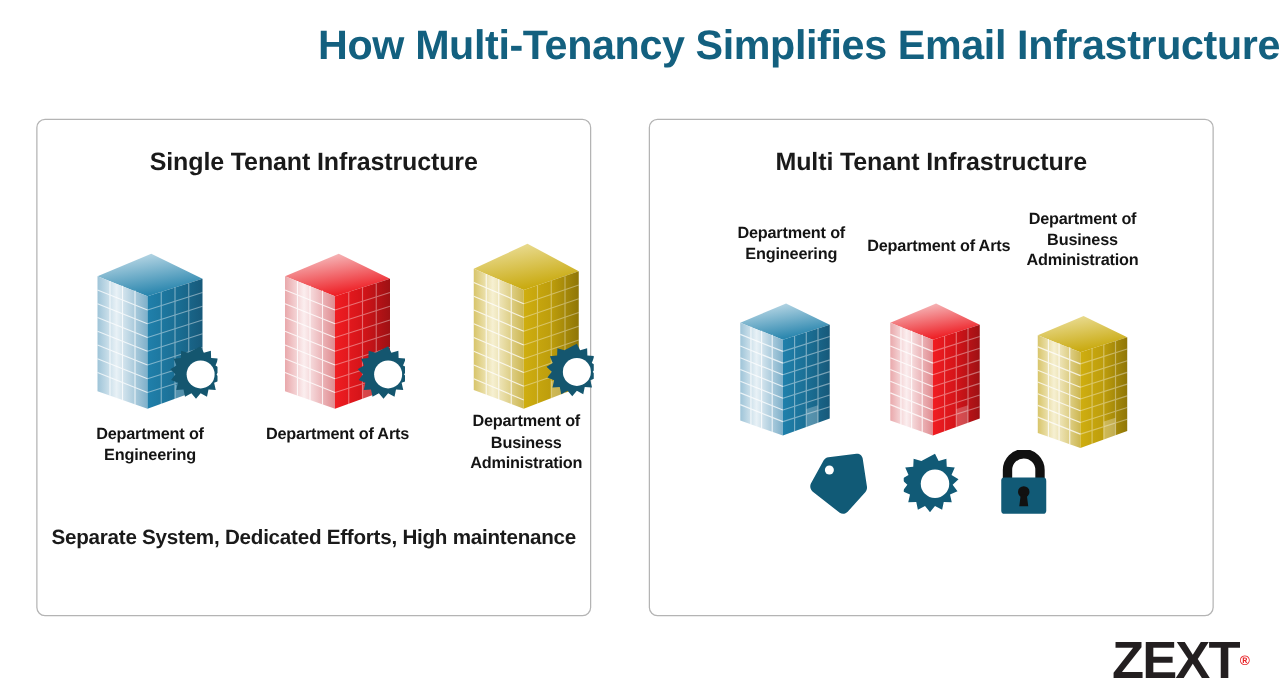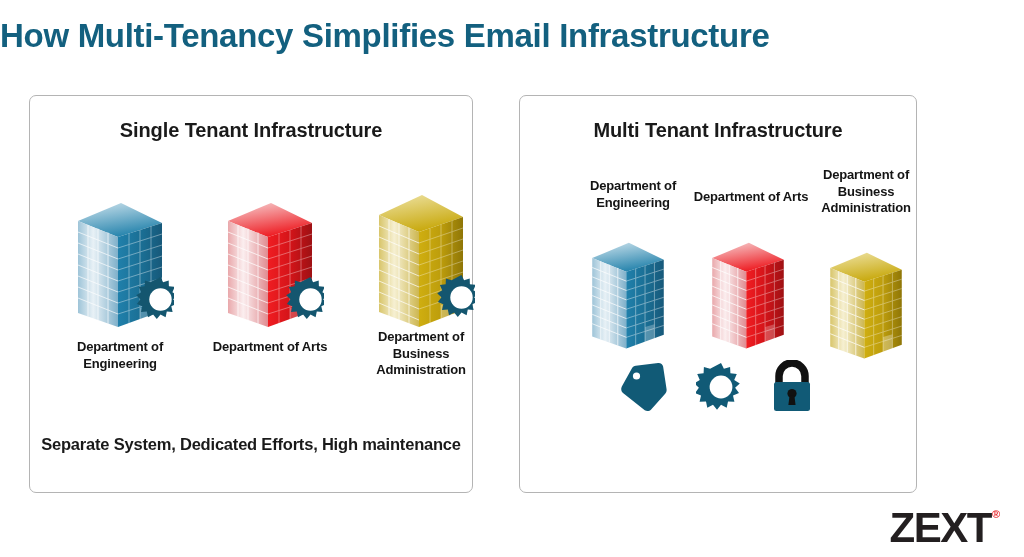--- a/index.html
+++ b/index.html
@@ -15,40 +15,40 @@
     font-family: "Liberation Sans", sans-serif;
     -webkit-font-smoothing: antialiased;
   }
 
   
   #page-title {
     position: absolute;
     top: 17px;
     left: 0;
     width: 1024px;
-    text-align: left;
+    text-align: right;
     font-size: 33px;
     font-weight: bold;
     color: #13607f;
     letter-spacing: -0.3px;
     white-space: nowrap;
   }
 
   
   .panel {
     position: absolute;
     top: 95px;
     height: 398px;
     background: #ffffff;
     border: 1px solid #b4b4b4;
     border-radius: 7px;
     box-sizing: border-box;
   }
   #panel-single { left: 29px;  width: 444px; }
-  #panel-multi  { left: 519px; width: 398px; }
+  #panel-multi  { left: 519px; width: 452px; }
 
   .panel-title {
     position: absolute;
     top: 23px;
     left: 0;
     width: 100%;
     text-align: center;
     font-size: 20px;
     font-weight: bold;
     color: #1a1a1a;
@@ -58,21 +58,21 @@
   .panel-caption {
     position: absolute;
     left: 0;
     width: 100%;
     text-align: center;
     font-size: 16.5px;
     font-weight: bold;
     color: #1a1a1a;
     letter-spacing: -0.2px;
   }
-  #caption-single { top: 339px; }
+  #caption-single { top: 325px; }
   #caption-multi  { top: 343px; }
 
   
   .bld-group { position: absolute; }
 
   .bld-svg { display: block; }
 
   .dept-label {
     position: absolute;
     text-align: center;
@@ -95,21 +95,21 @@
     gap: 22px;
   }
   .flat-icon { display: block; }
 
   
   #brand-logo {
     position: absolute;
     right: 24px;
     bottom: 8px;
     display: flex;
-    align-items: flex-start;
+    align-items: center;
     font-weight: bold;
     font-size: 42px;
     letter-spacing: -1.5px;
     line-height: 1;
   }
   #logo-zext { color: #231f20; }
   #logo-ras  { color: #e8252a; }
   #logo-reg  { font-size: 11px; color: #e8252a; margin-left: 1px; margin-top: 2px; letter-spacing: 0; }
 </style>
 </head>

